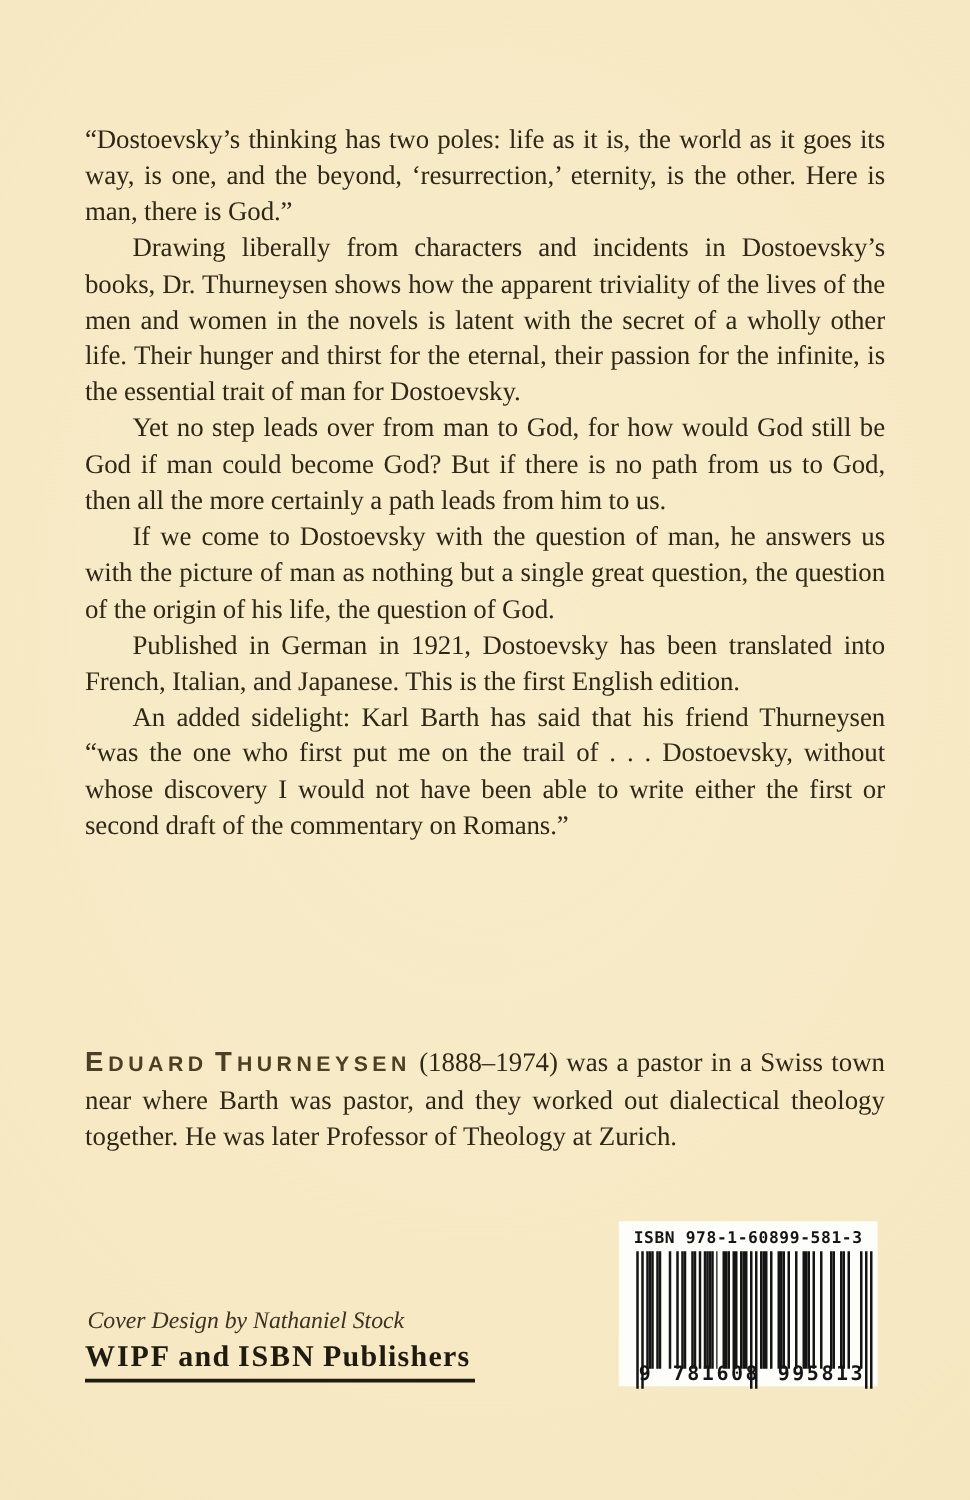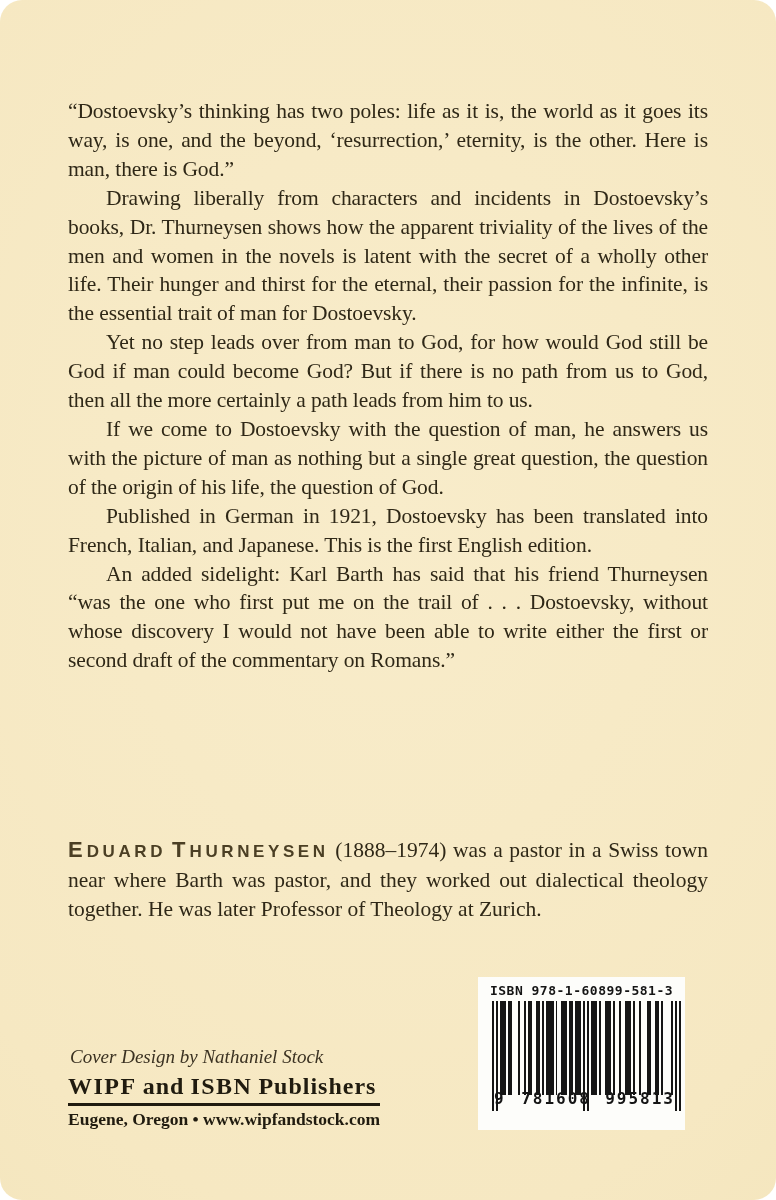--- a/index.html
+++ b/index.html
@@ -7,21 +7,20 @@
     width: 776px; height: 1200px;
     position: relative;
     overflow: hidden;
     font-family: "Liberation Serif", serif;
   }
   .page {
     position: absolute; inset: 0;
     background:
       radial-gradient(130% 110% at 50% 42%,
         #f8ecca 0%, #f6e8c2 55%, #f0e1b4 100%);
-    border-radius: 22px;
   }
 
   
   .body-text {
     position: absolute;
     left: 68px; width: 640px; top: 97px;
     font-size: 21.5px; line-height: 28.9px;
     color: #2f2817;
     text-align: justify;
     letter-spacing: -0.1px;
@@ -64,22 +63,22 @@
   .pub-name .ital { letter-spacing: 1px; }
   .pub-loc {
     margin-top: 3px;
     font-size: 17.5px; font-weight: 700;
     white-space: nowrap;
   }
 
   
   .barcode-box {
     position: absolute;
-    left: 478px; top: 977px;
-    width: 207px; height: 153px;
+    left: 495px; top: 977px;
+    width: 207px; height: 132px;
     background: #fdfdfa;
   }
   .isbn-line {
     margin-top: 6px;
     text-align: center;
     font-family: "DejaVu Sans Mono", monospace;
     font-weight: 700;
     font-size: 13px;
     letter-spacing: 0.5px;
     color: #151515;
@@ -128,21 +127,20 @@
 
   <div class="credit">Cover Design by Nathaniel Stock</div>
 
   <div class="publisher">
     <div class="pub-name">
       <span class="caps">WIPF</span>
       <span class="ital">and</span>
       <span class="caps">ISBN</span>
       <span class="ital">Publishers</span>
     </div>
-    <div class="pub-loc">Eugene, Oregon  •  www.wipfandstock.com</div>
   </div>
 
   <div class="barcode-box">
     <div class="isbn-line">ISBN 978-1-60899-581-3</div>
     <div class="bars">
       <span class="m bar guard"></span>
         <span class="m space"></span>
         <span class="m bar guard"></span>
         <span class="m space"></span>
         <span class="m bar"></span>

